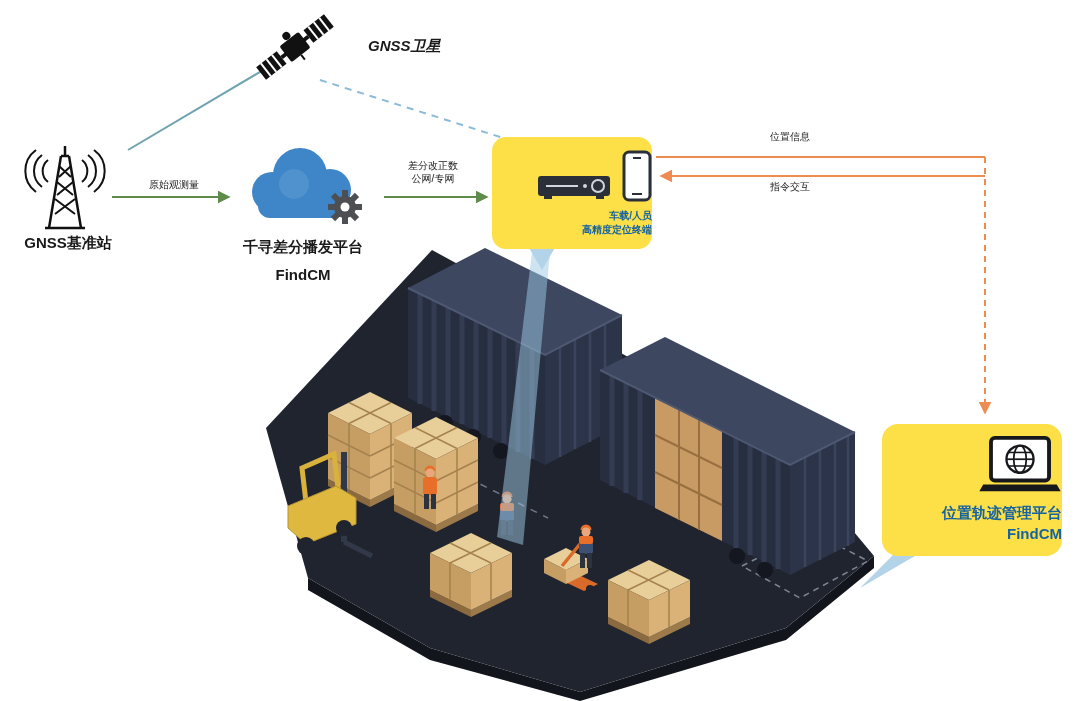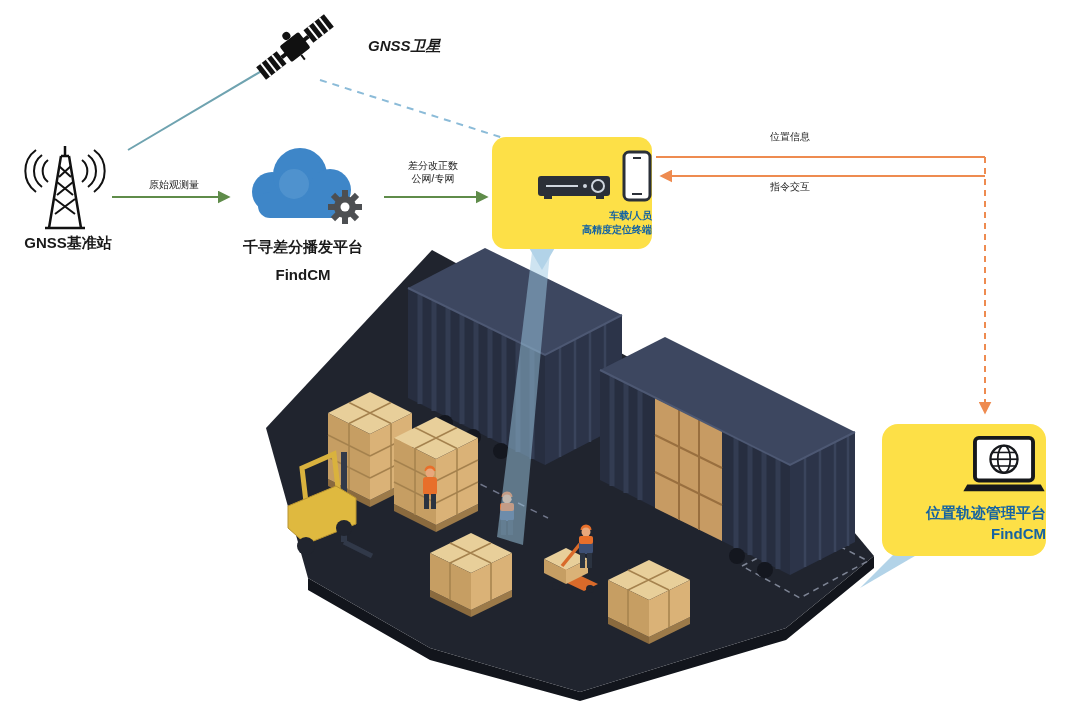--- a/index.html
+++ b/index.html
@@ -8,21 +8,21 @@
   .scene { position:absolute; left:0; top:0; }
   .lbl { position:absolute; color:#1a1a1a; line-height:1.25; white-space:nowrap; }
   .center { text-align:center; }
   .b { font-weight:700; }
   .fs13 { font-size:10px; }
   .fs14 { font-size:10px; }
   .fs15 { font-size:15px; }
   .bubble { position:absolute; background:#fde047; display:flex; flex-direction:column; align-items:flex-end; justify-content:center; }
   .bubble .bt { color:#1563a2; font-weight:700; line-height:1.4; }
   .terminal-bubble { left:492px; top:137px; width:160px; height:112px; border-radius:14px; }
-  .finds-bubble { left:882px; top:424px; width:164px; height:132px; border-radius:16px; }
+  .finds-bubble { left:882px; top:424px; width:180px; height:132px; border-radius:16px; }
   .icon-row { display:flex; align-items:flex-end; gap:10px; margin-bottom:7px; }
 </style>
 </head>
 <body>
 
 <div class="stage">
 
   <svg class="scene" width="1080" height="701" viewBox="0 0 1080 701">
     <defs>
       <marker id="mGreen" viewBox="0 0 10 10" refX="8" refY="5" markerWidth="6.5" markerHeight="6.5" orient="auto-start-reverse">

